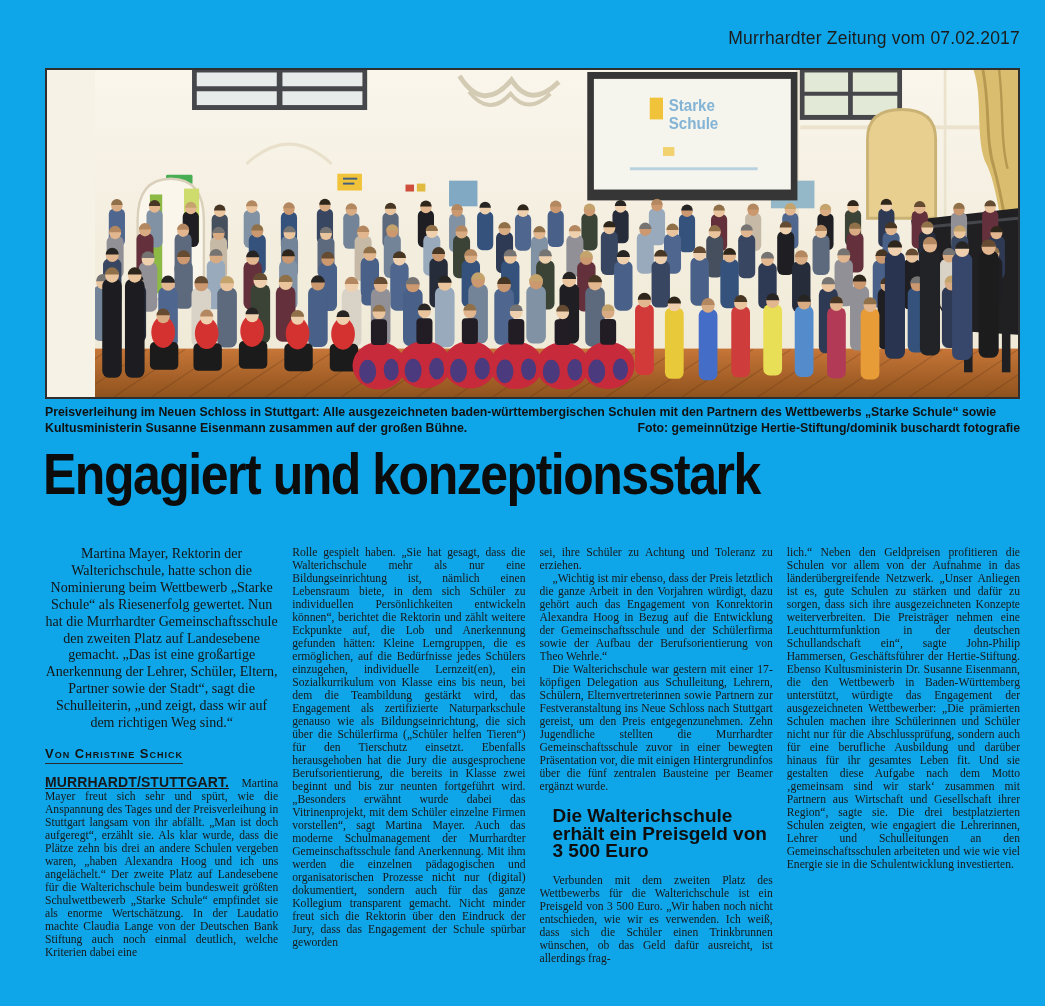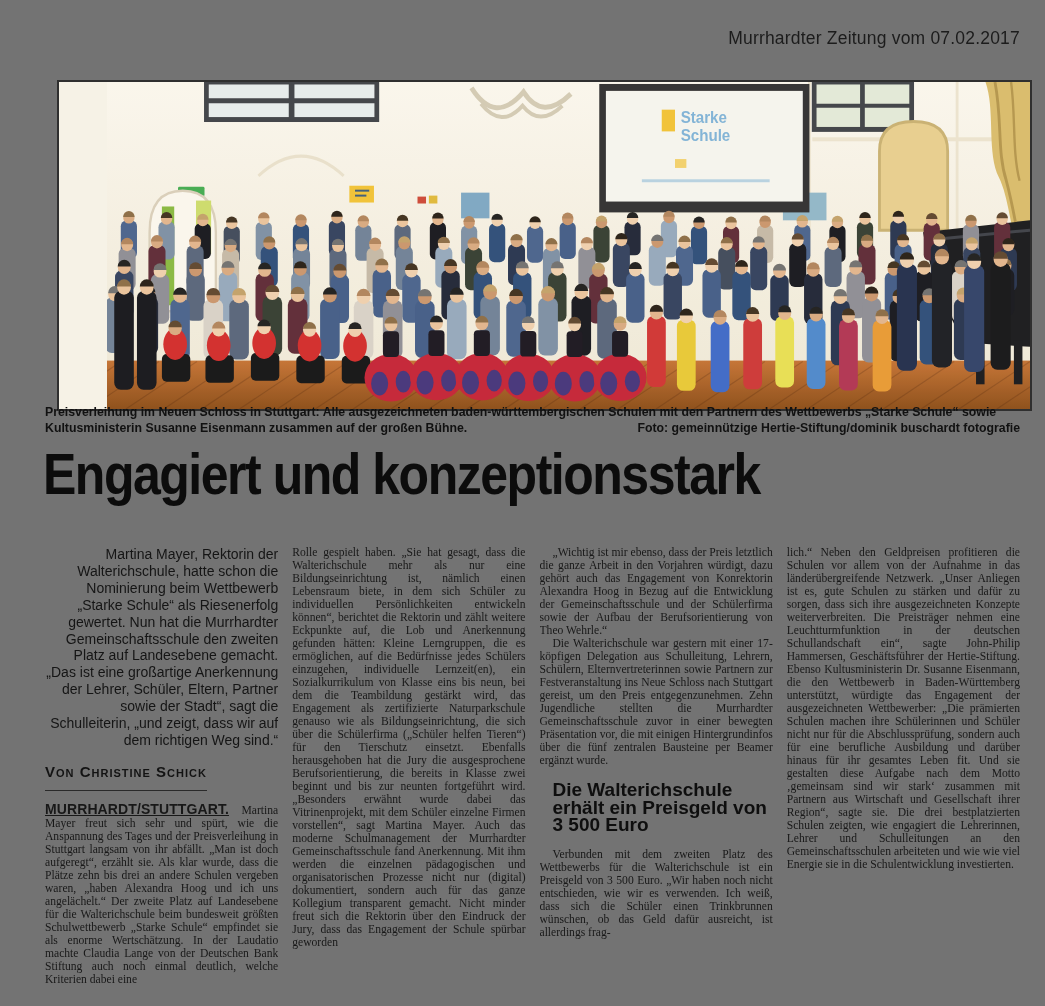--- a/index.html
+++ b/index.html
@@ -1,17 +1,17 @@
 <!DOCTYPE html>
 <html lang="de"><head>
 <meta charset="utf-8">
 <style>
   html,body{margin:0;padding:0;background:#ffffff;}
   .page{
-    position:relative;width:1045px;height:1006px;background:#737373;
+    position:relative;width:1045px;height:1006px;background:#0ea5e9;
     font-family:"Liberation Sans",sans-serif;color:#141414;overflow:hidden;
   }
   .masthead{
     position:absolute;top:28px;left:45px;width:975px;text-align:right;
     font-size:17.5px;color:#1c1c1c;letter-spacing:.2px;
   }
   .photo-frame{
     position:absolute;top:68px;left:45px;width:975px;height:331px;
     border:2px solid #2f2f2f;box-sizing:border-box;background:#f6f2e6;
   }
@@ -30,26 +30,26 @@
     position:absolute;top:509px;left:45px;width:975px;
     font-size:18.5px;font-weight:700;letter-spacing:-.2px;color:#101010;
   }
   .columns{
     position:absolute;top:546px;left:45px;width:975px;height:452px;
     display:grid;grid-template-columns:repeat(4,1fr);column-gap:14px;
     overflow:hidden;
   }
   .col{overflow:hidden;}
   .lead{
-    font-family:Liberation Sans, sans-serif;font-size:14px;line-height:16.9px;
-    color:#151515;text-align:right;margin:0;
+    font-family:Liberation Serif, serif;font-size:14px;line-height:16.9px;
+    color:#151515;text-align:center;margin:0;
   }
   .byline{
-    display:inline-block;margin:14px 0 12px 0;padding-bottom:10px;
-    font-variant:small-caps;font-weight:700;font-size:15px;letter-spacing:1px;
+    display:inline-block;margin:14px 0 12px 0;padding-bottom:2px;
+    font-variant:small-caps;font-weight:700;font-size:13px;letter-spacing:1px;
     border-bottom:1.5px solid #2a2a2a;color:#131313;
   }
   .bodytext{
     font-family:"Liberation Serif","DejaVu Serif",serif;
     font-size:11.6px;line-height:13px;color:#181818;
     text-align:justify;hyphens:auto;-webkit-hyphens:auto;margin:0;
   }
   .bodytext + .bodytext{margin-top:0;}
   .indent{text-indent:13px;}
   .dateline{
@@ -63,21 +63,21 @@
     margin:14px 0 14px 0;padding-left:13px;
   }
 </style>
 </head>
 <body>
 
 <div class="page">
 
   <div class="masthead">Murrhardter Zeitung vom 07.02.2017</div>
 
-  <figure class="photo-frame" style="margin:12px;padding-left:48px;">
+  <figure class="photo-frame" style="margin:0;padding-left:48px;">
     <svg id="photo-svg" viewBox="0 0 975 331" preserveAspectRatio="none" style="--wall: #f7f3e7; --wallShade: #ece4d0; --screenFrame: #2c2c2e; --screenFace: #f6f6f1; --screenText: #7db2d8; --logoYellow: #f2c232; --curtain: #d9bc6a; --curtainDark: #b3944a; --piano: #141519; --floor: #b06020; --floorDark: #7e3f10; --exitGreen: #3faa4e; --bannerGreen: #86b83e; --windowFrame: #3b3e44; --windowPane: #e7edee; --doorGlow: #e8cf8e; --dancerRed: #d22828; --skirtRed: #c41f33; --skirtPurple: #41307a; --bodice: #16121c;">
       <defs>
         <linearGradient id="wallg" x1="0" y1="0" x2="0" y2="1">
           <stop offset="0" stop-color="#fbf8ef"></stop>
             <stop offset="1" stop-color="#efe8d6"></stop>
         </linearGradient>
         <linearGradient id="floorg" x1="0" y1="0" x2="0" y2="1">
           <stop offset="0" stop-color="#c47030"></stop>
             <stop offset="1" stop-color="#8a4a14"></stop>
         </linearGradient>
@@ -605,20 +605,21 @@
       <p class="lead">Martina Mayer, Rektorin der Walterichschule, hatte schon die Nominierung beim Wettbewerb „Starke Schule“ als Riesenerfolg gewertet. Nun hat die Murrhardter Gemeinschaftsschule den zweiten Platz auf Landesebene gemacht. „Das ist eine großartige Anerkennung der Lehrer, Schüler, Eltern, Partner sowie der Stadt“, sagt die Schulleiterin, „und zeigt, dass wir auf dem richtigen Weg sind.“</p>
       <span class="byline">Von Christine Schick</span>
       <p class="bodytext"><span class="dateline">MURRHARDT/STUTTGART.</span> <span>Martina Mayer freut sich sehr und spürt, wie die Anspannung des Tages und der Preisverleihung in Stuttgart langsam von ihr abfällt. „Man ist doch aufgeregt“, erzählt sie. Als klar wurde, dass die Plätze zehn bis drei an andere Schulen vergeben waren, „haben Alexandra Hoog und ich uns angelächelt.“ Der zweite Platz auf Landesebene für die Walterichschule beim bundesweit größten Schulwettbewerb „Starke Schule“ empfindet sie als enorme Wertschätzung. In der Laudatio machte Claudia Lange von der Deutschen Bank Stiftung auch noch einmal deutlich, welche Kriterien dabei eine</span></p>
     </div>
 
     <div class="col">
       <p class="bodytext">Rolle gespielt haben. „Sie hat gesagt, dass die Walterichschule mehr als nur eine Bildungseinrichtung ist, nämlich einen Lebensraum biete, in dem sich Schüler zu individuellen Persönlichkeiten entwickeln können“, berichtet die Rektorin und zählt weitere Eckpunkte auf, die Lob und Anerkennung gefunden hätten: Kleine Lerngruppen, die es ermöglichen, auf die Bedürfnisse jedes Schülers einzugehen, individuelle Lernzeit(en), ein Sozialkurrikulum von Klasse eins bis neun, bei dem die Teambildung gestärkt wird, das Engagement als zertifizierte Naturparkschule genauso wie als Bildungseinrichtung, die sich über die Schülerfirma („Schüler helfen Tieren“) für den Tierschutz einsetzt. Ebenfalls herausgehoben hat die Jury die ausgesprochene Berufsorientierung, die bereits in Klasse zwei beginnt und bis zur neunten fortgeführt wird. „Besonders erwähnt wurde dabei das Vitrinenprojekt, mit dem Schüler einzelne Firmen vorstellen“, sagt Martina Mayer. Auch das moderne Schulmanagement der Murrhardter Gemeinschaftsschule fand Anerkennung. Mit ihm werden die einzelnen pädagogischen und organisatorischen Prozesse nicht nur (digital) dokumentiert, sondern auch für das ganze Kollegium transparent gemacht. Nicht minder freut sich die Rektorin über den Eindruck der Jury, dass das Engagement der Schule spürbar geworden</p>
     </div>
 
     <div class="col">
+      <p class="bodytext">sei, ihre Schüler zu Achtung und Toleranz zu erziehen.</p>
       <p class="bodytext indent">„Wichtig ist mir ebenso, dass der Preis letztlich die ganze Arbeit in den Vorjahren würdigt, dazu gehört auch das Engagement von Konrektorin Alexandra Hoog in Bezug auf die Entwicklung der Gemeinschaftsschule und der Schülerfirma sowie der Aufbau der Berufsorientierung von Theo Wehrle.“</p>
       <p class="bodytext indent">Die Walterichschule war gestern mit einer 17-köpfigen Delegation aus Schulleitung, Lehrern, Schülern, Elternvertreterinnen sowie Partnern zur Festveranstaltung ins Neue Schloss nach Stuttgart gereist, um den Preis entgegenzunehmen. Zehn Jugendliche stellten die Murrhardter Gemeinschaftsschule zuvor in einer bewegten Präsentation vor, die mit einigen Hintergrundinfos über die fünf zentralen Bausteine per Beamer ergänzt wurde.</p>
       <h3 class="crosshead">Die Walterichschule erhält ein Preisgeld von 3 500 Euro</h3>
       <p class="bodytext indent">Verbunden mit dem zweiten Platz des Wettbewerbs für die Walterichschule ist ein Preisgeld von 3 500 Euro. „Wir haben noch nicht entschieden, wie wir es verwenden. Ich weiß, dass sich die Schüler einen Trinkbrunnen wünschen, ob das Geld dafür ausreicht, ist allerdings frag-</p>
     </div>
 
     <div class="col">
       <p class="bodytext">lich.“ Neben den Geldpreisen profitieren die Schulen vor allem von der Aufnahme in das länderübergreifende Netzwerk. „Unser Anliegen ist es, gute Schulen zu stärken und dafür zu sorgen, dass sich ihre ausgezeichneten Konzepte weiterverbreiten. Die Preisträger nehmen eine Leuchtturmfunktion in der deutschen Schullandschaft ein“, sagte John-Philip Hammersen, Geschäftsführer der Hertie-Stiftung. Ebenso Kultusministerin Dr. Susanne Eisenmann, die den Wettbewerb in Baden-Württemberg unterstützt, würdigte das Engagement der ausgezeichneten Wettbewerber: „Die prämierten Schulen machen ihre Schülerinnen und Schüler nicht nur für die Abschlussprüfung, sondern auch für eine berufliche Ausbildung und darüber hinaus für ihr gesamtes Leben fit. Und sie gestalten diese Aufgabe nach dem Motto ‚gemeinsam sind wir stark‘ zusammen mit Partnern aus Wirtschaft und Gesellschaft ihrer Region“, sagte sie. Die drei bestplatzierten Schulen zeigten, wie engagiert die Lehrerinnen, Lehrer und Schulleitungen an den Gemeinschaftsschulen arbeiteten und wie wie viel Energie sie in die Schulentwicklung investierten.</p>
     </div>
 

